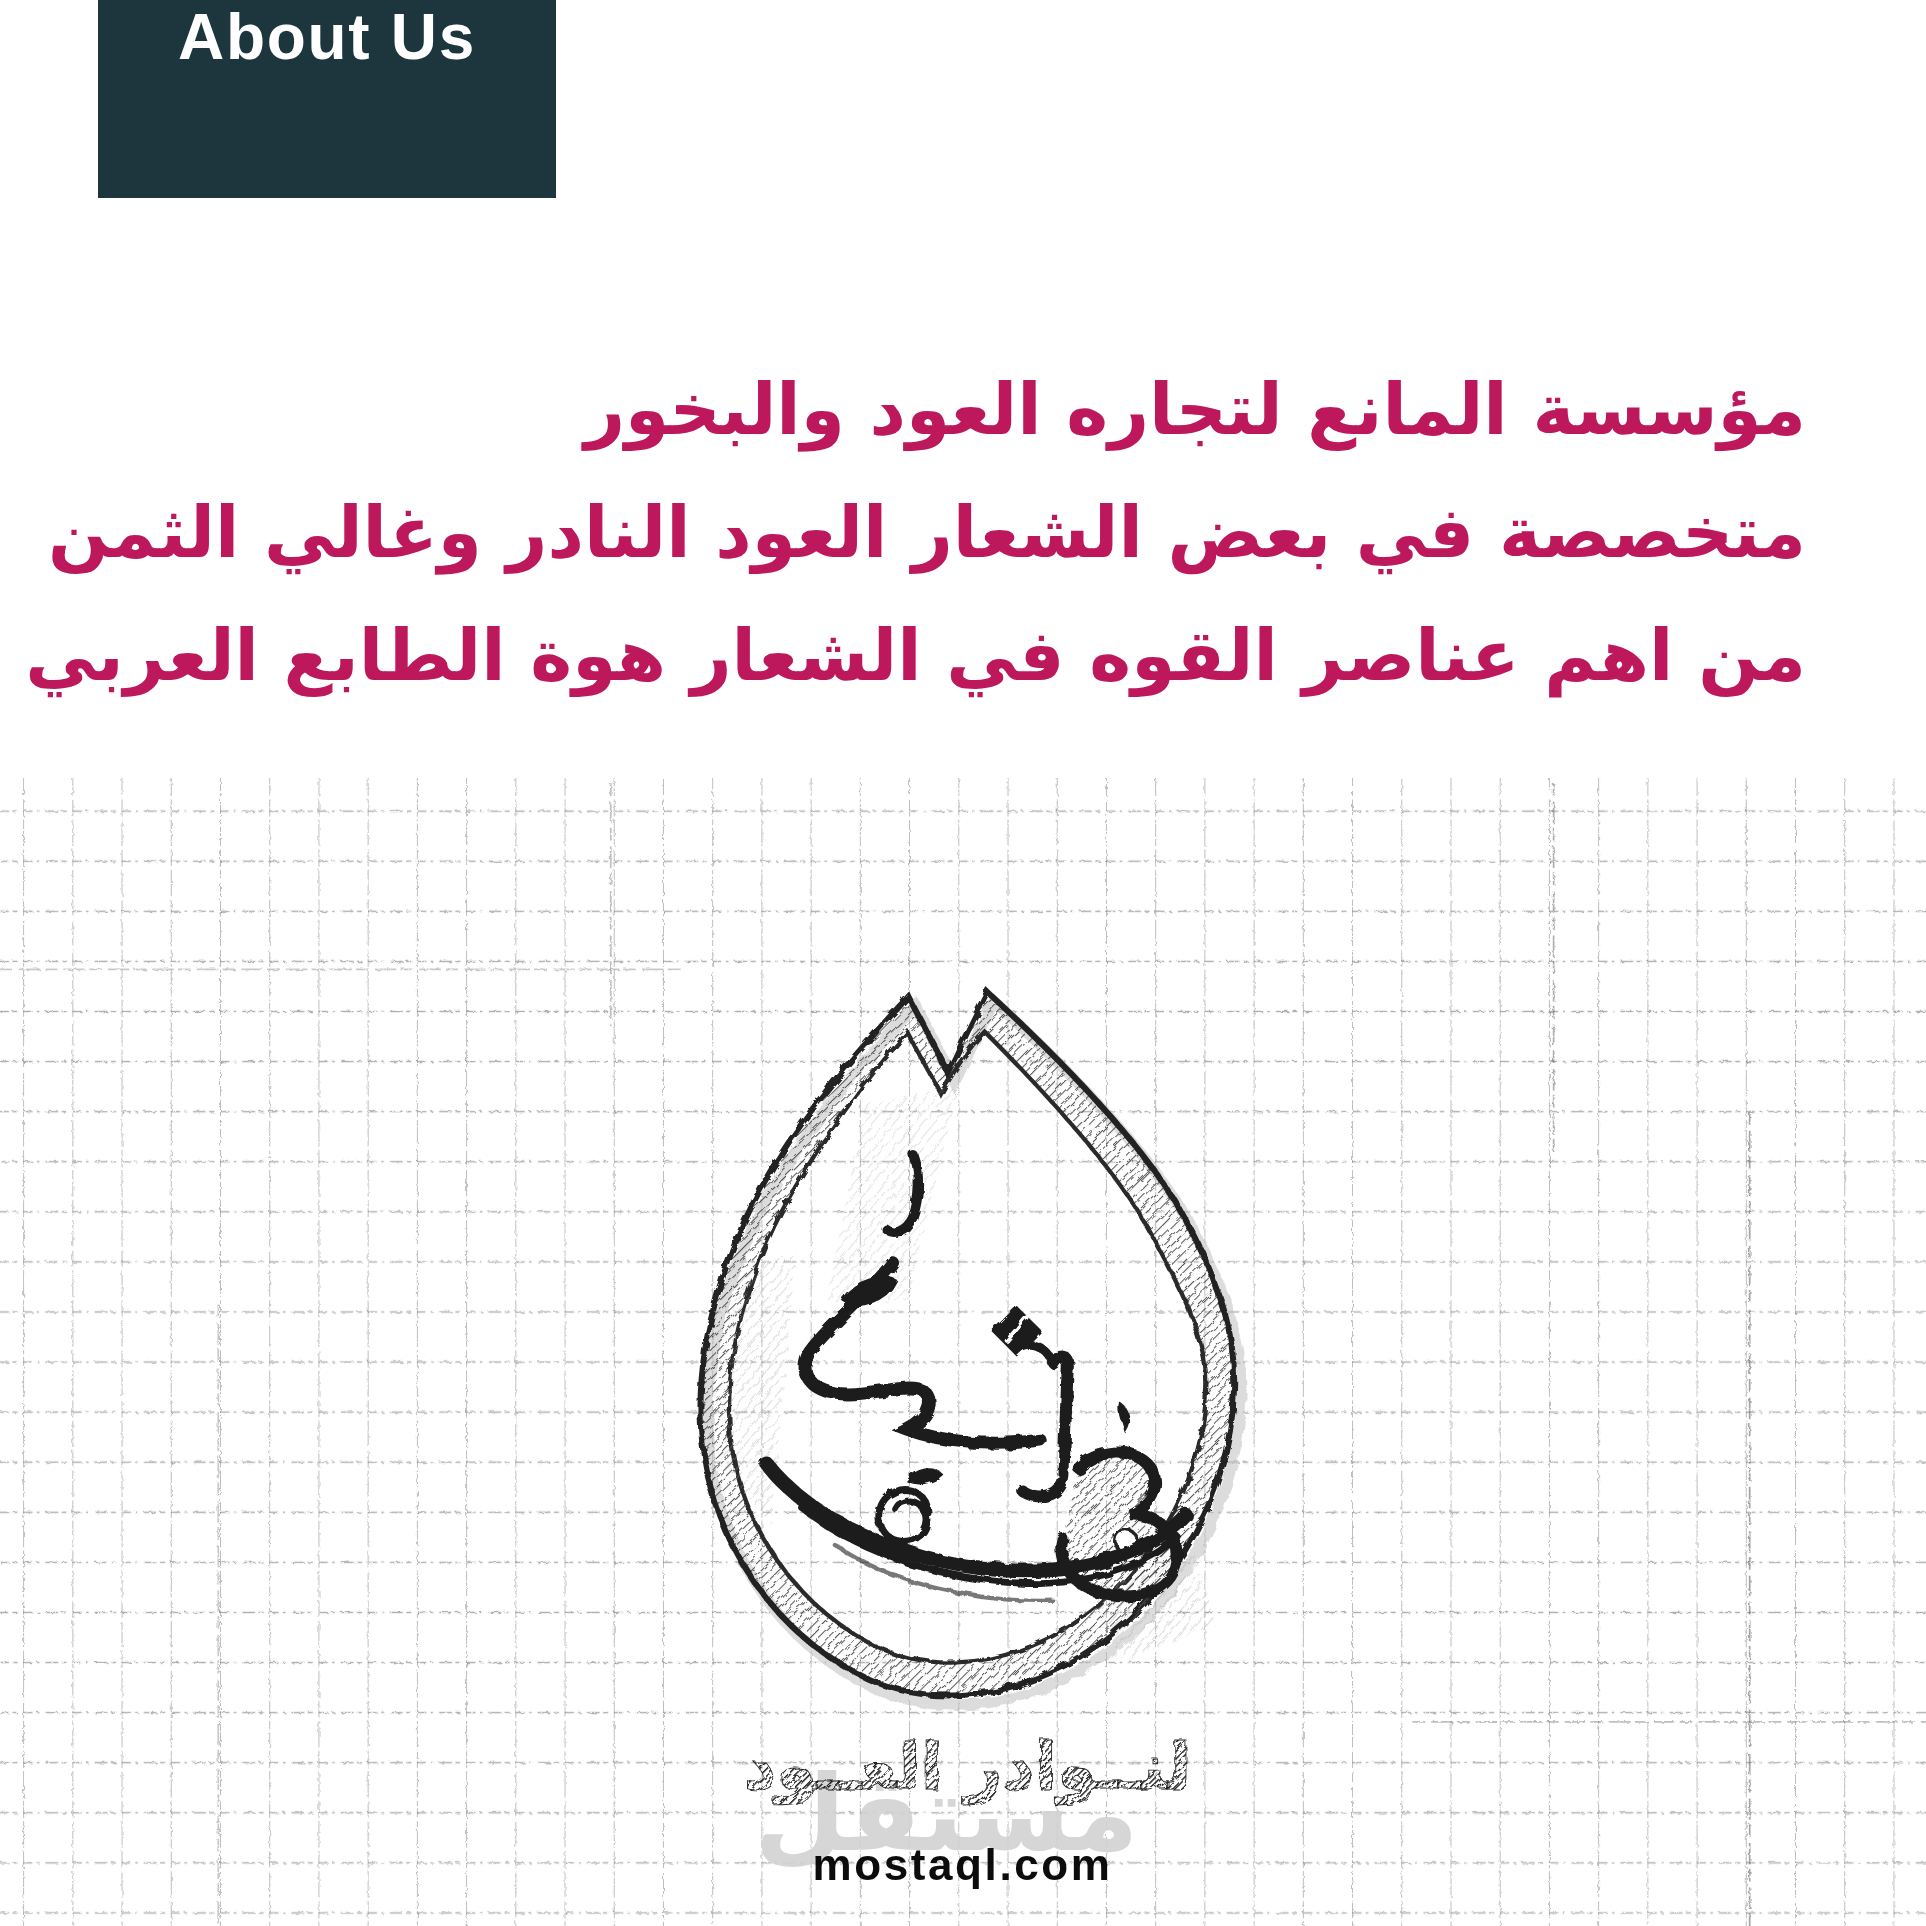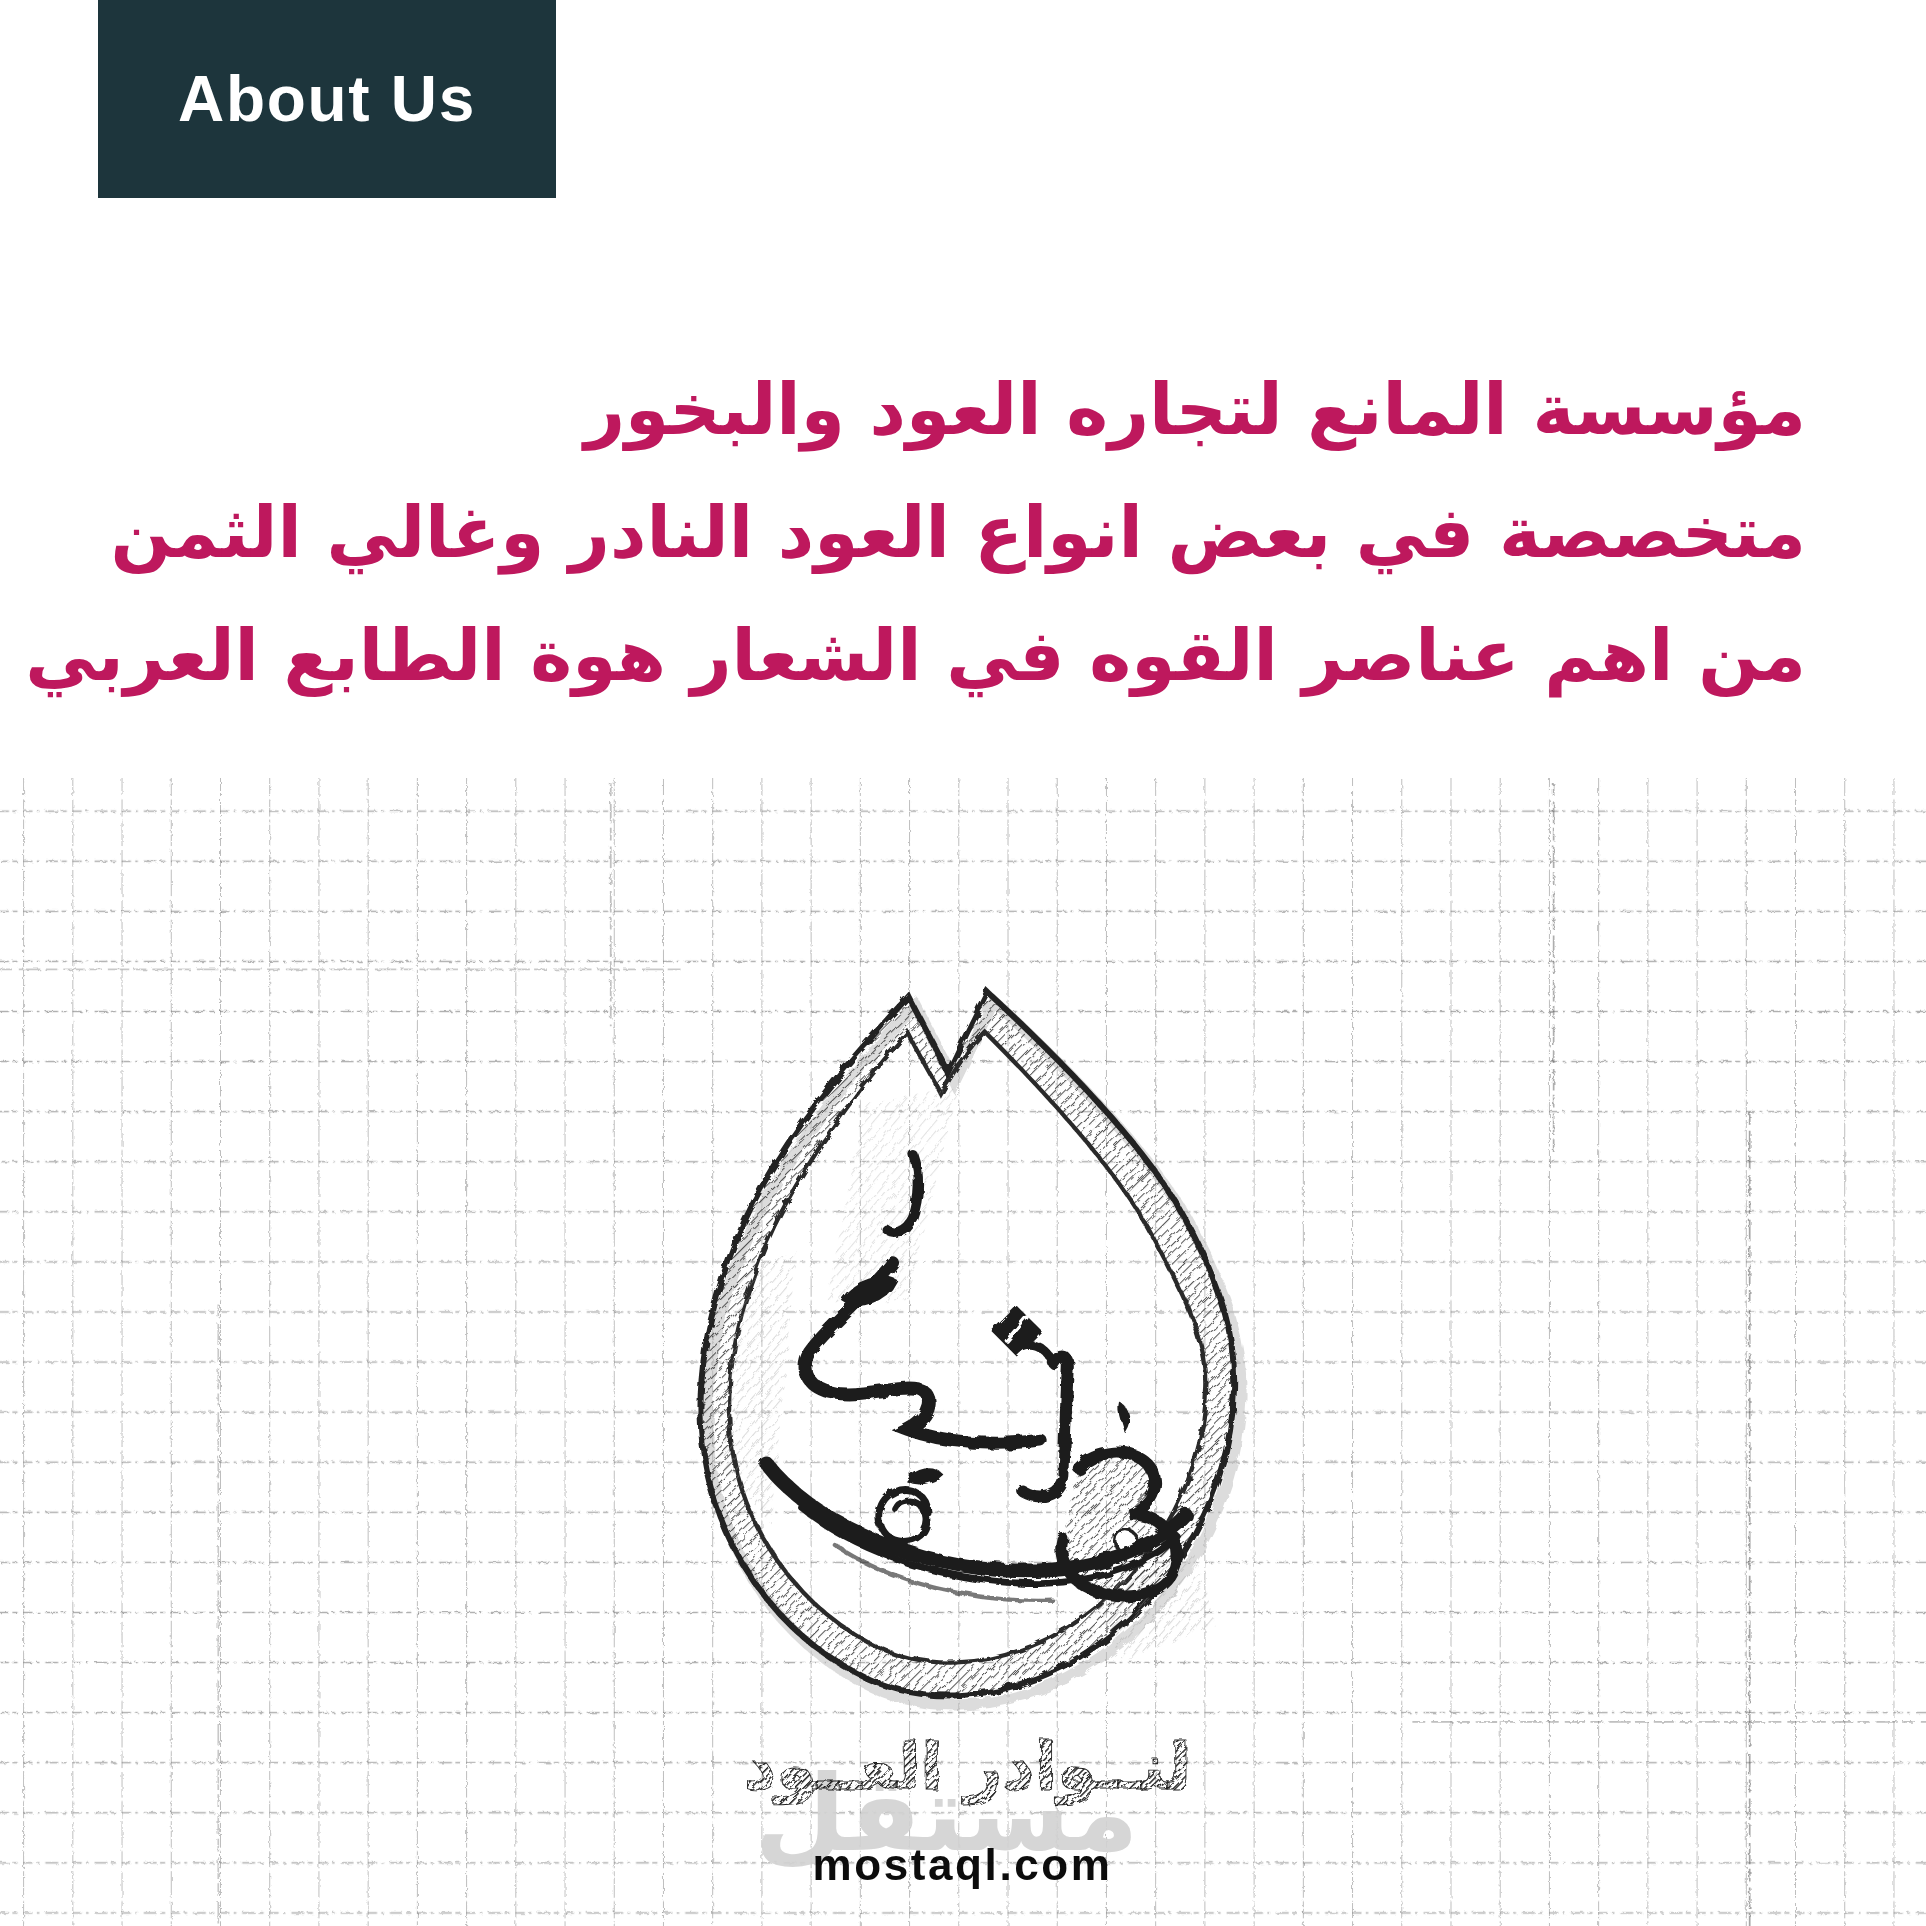--- a/index.html
+++ b/index.html
@@ -6,21 +6,21 @@
     margin: 0; padding: 0;
     width: 1926px; height: 1926px;
     background: #ffffff;
     overflow: hidden;
     font-family: "Liberation Sans", sans-serif;
     position: relative;
   }
   .about-badge {
     position: absolute; left: 98px; top: 0; width: 458px; height: 198px;
     background: #1D353C;
-    display: flex; align-items: center; justify-content: center;
+    display: flex; align-items: flex-start; justify-content: center;
   }
   .about-badge .label {
     color: #ffffff; font-size: 64px; font-weight: bold; letter-spacing: 1.7px;
     font-family: "Liberation Sans", sans-serif;
   }
   .intro {
     position: absolute; top: 348px; right: 120px; width: 1755px;
     direction: rtl; text-align: right;
     color: #be185d; font-weight: 700;
     font-family: "DejaVu Sans", sans-serif;
@@ -54,21 +54,21 @@
 </style>
 </head>
 <body>
 
 <div class="about-badge">
   <span class="label">About Us</span>
 </div>
 
 <div class="intro">
   <span class="line">مؤسسة المانع لتجاره العود والبخور</span>
-  <span class="line">متخصصة في بعض انواع العود النادر وغالي الثمن</span>
+  <span class="line">متخصصة في بعض الشعار العود النادر وغالي الثمن</span>
   <span class="line">من اهم عناصر القوه في الشعار هوة الطابع العربي</span>
 </div>
 
 <svg class="grid-layer" viewBox="0 0 4500 2682" preserveAspectRatio="none" aria-hidden="true">
   <defs>
     <filter id="gridRough" x="-2%" y="-2%" width="104%" height="104%">
       <feTurbulence type="fractalNoise" baseFrequency="0.11" numOctaves="2" seed="11" result="n"></feTurbulence>
       <feDisplacementMap in="SourceGraphic" in2="n" scale="8"></feDisplacementMap>
     </filter>
     <pattern id="gridPat" width="115" height="117" patternUnits="userSpaceOnUse" x="54" y="-20">

